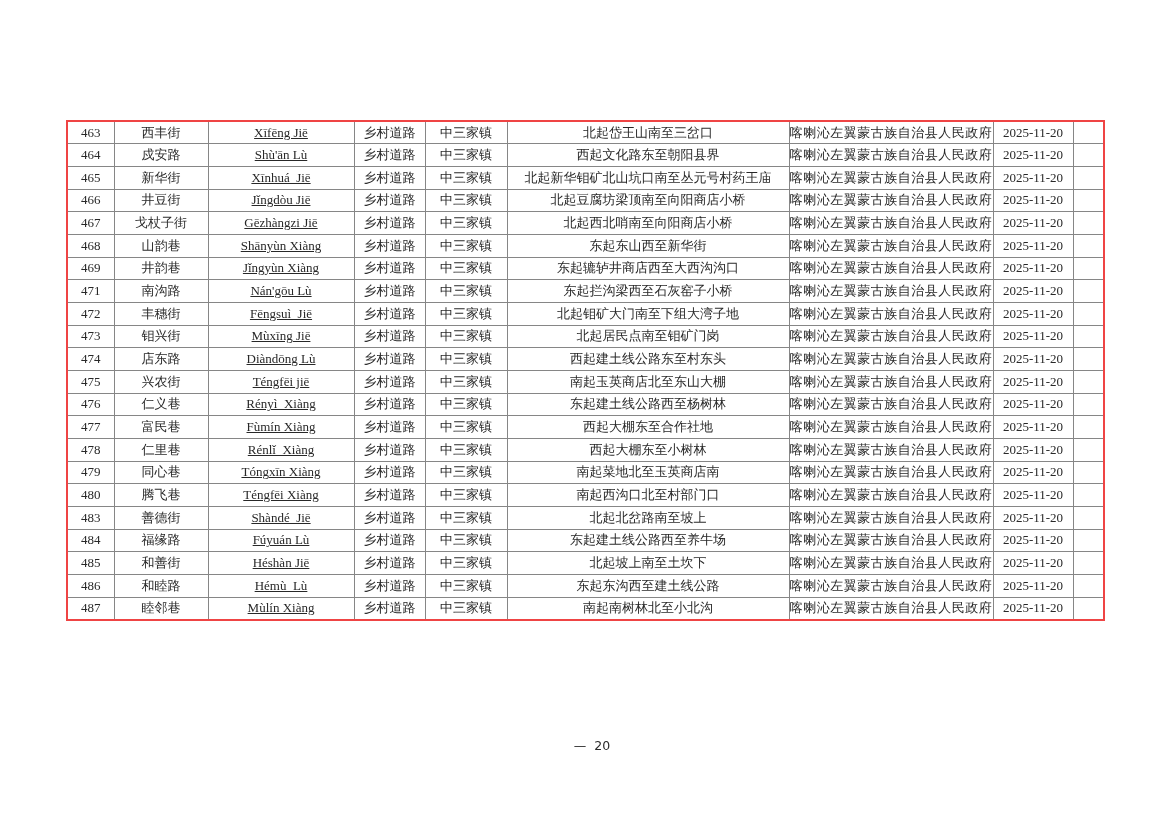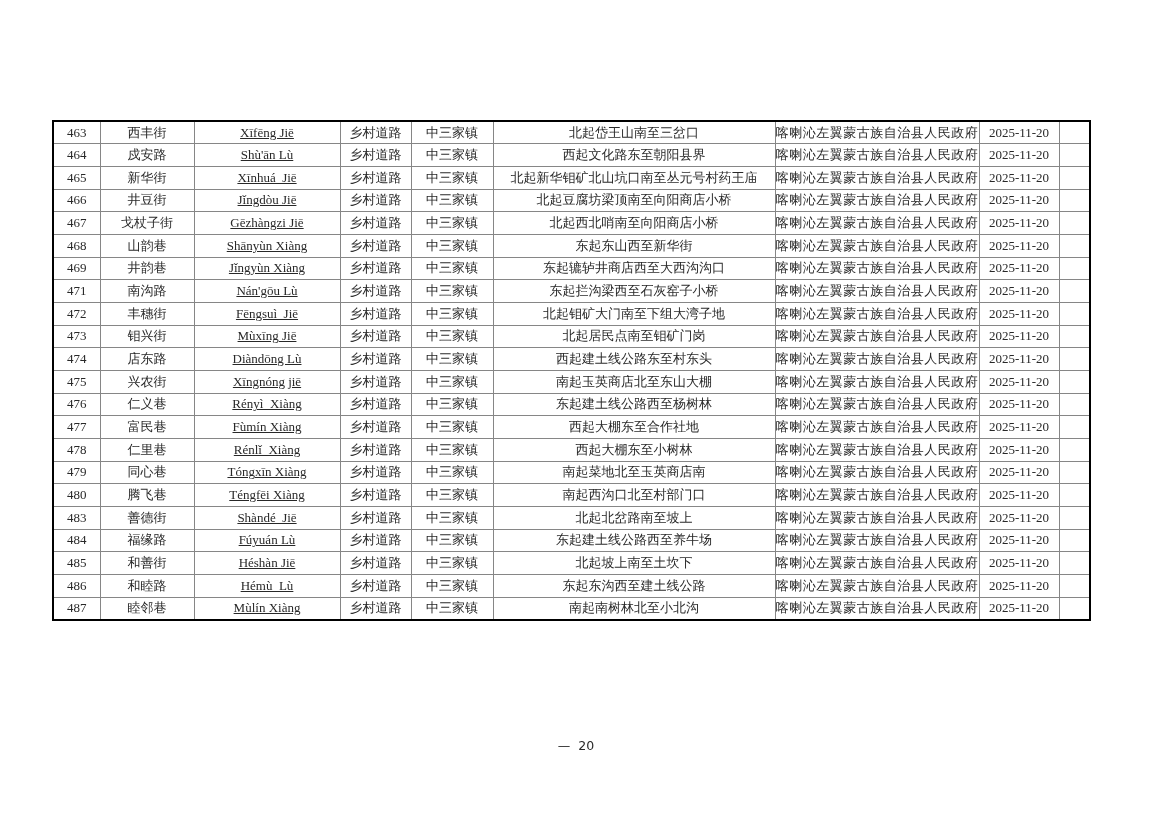--- a/index.html
+++ b/index.html
@@ -6,26 +6,26 @@
   .page {
     position: relative;
     width: 1169px;
     height: 827px;
     background: #ffffff;
     overflow: hidden;
     font-family: "Liberation Serif", "DejaVu Serif", serif;
   }
   table.roads {
     position: absolute;
-    left: 52px;
+    left: 66px;
     top: 120px;
     width: 1037px;
     border-collapse: collapse;
     table-layout: fixed;
-    border: 2px solid #000000;
+    border: 2px solid #ef4444;
   }
   table.roads tr { height: 22.68px; }
   table.roads td {
     border: 1px solid #868686;
     padding: 0;
     margin: 0;
     overflow: hidden;
     vertical-align: middle;
     text-align: center;
     white-space: pre;
@@ -51,20 +51,21 @@
   .footer {
     position: absolute;
     top: 738px;
     left: 0;
     width: 1152px;
     text-align: center;
     font-family: "DejaVu Sans", "Liberation Sans", sans-serif;
     font-size: 12.5px;
     color: #2a2a2a;
     white-space: pre;
+    padding-left: 16px;
   }
 </style>
 </head>
 <body>
 
 <div class="page">
 
   <table class="roads">
     <colgroup>
       <col style="width:47px">
@@ -195,21 +196,21 @@
     <td class="c-type">乡村道路</td>
     <td class="c-town">中三家镇</td>
     <td class="c-desc">西起建土线公路东至村东头</td>
     <td class="c-gov">喀喇沁左翼蒙古族自治县人民政府</td>
     <td class="c-date">2025-11-20</td>
     <td class="c-extra"></td>
   </tr>
         <tr>
     <td class="c-num">475</td>
     <td class="c-name">兴农街</td>
-    <td class="c-pinyin">Xīngnóng jiē</td>
+    <td class="c-pinyin">Téngfēi jiē</td>
     <td class="c-type">乡村道路</td>
     <td class="c-town">中三家镇</td>
     <td class="c-desc">南起玉英商店北至东山大棚</td>
     <td class="c-gov">喀喇沁左翼蒙古族自治县人民政府</td>
     <td class="c-date">2025-11-20</td>
     <td class="c-extra"></td>
   </tr>
         <tr>
     <td class="c-num">476</td>
     <td class="c-name">仁义巷</td>

